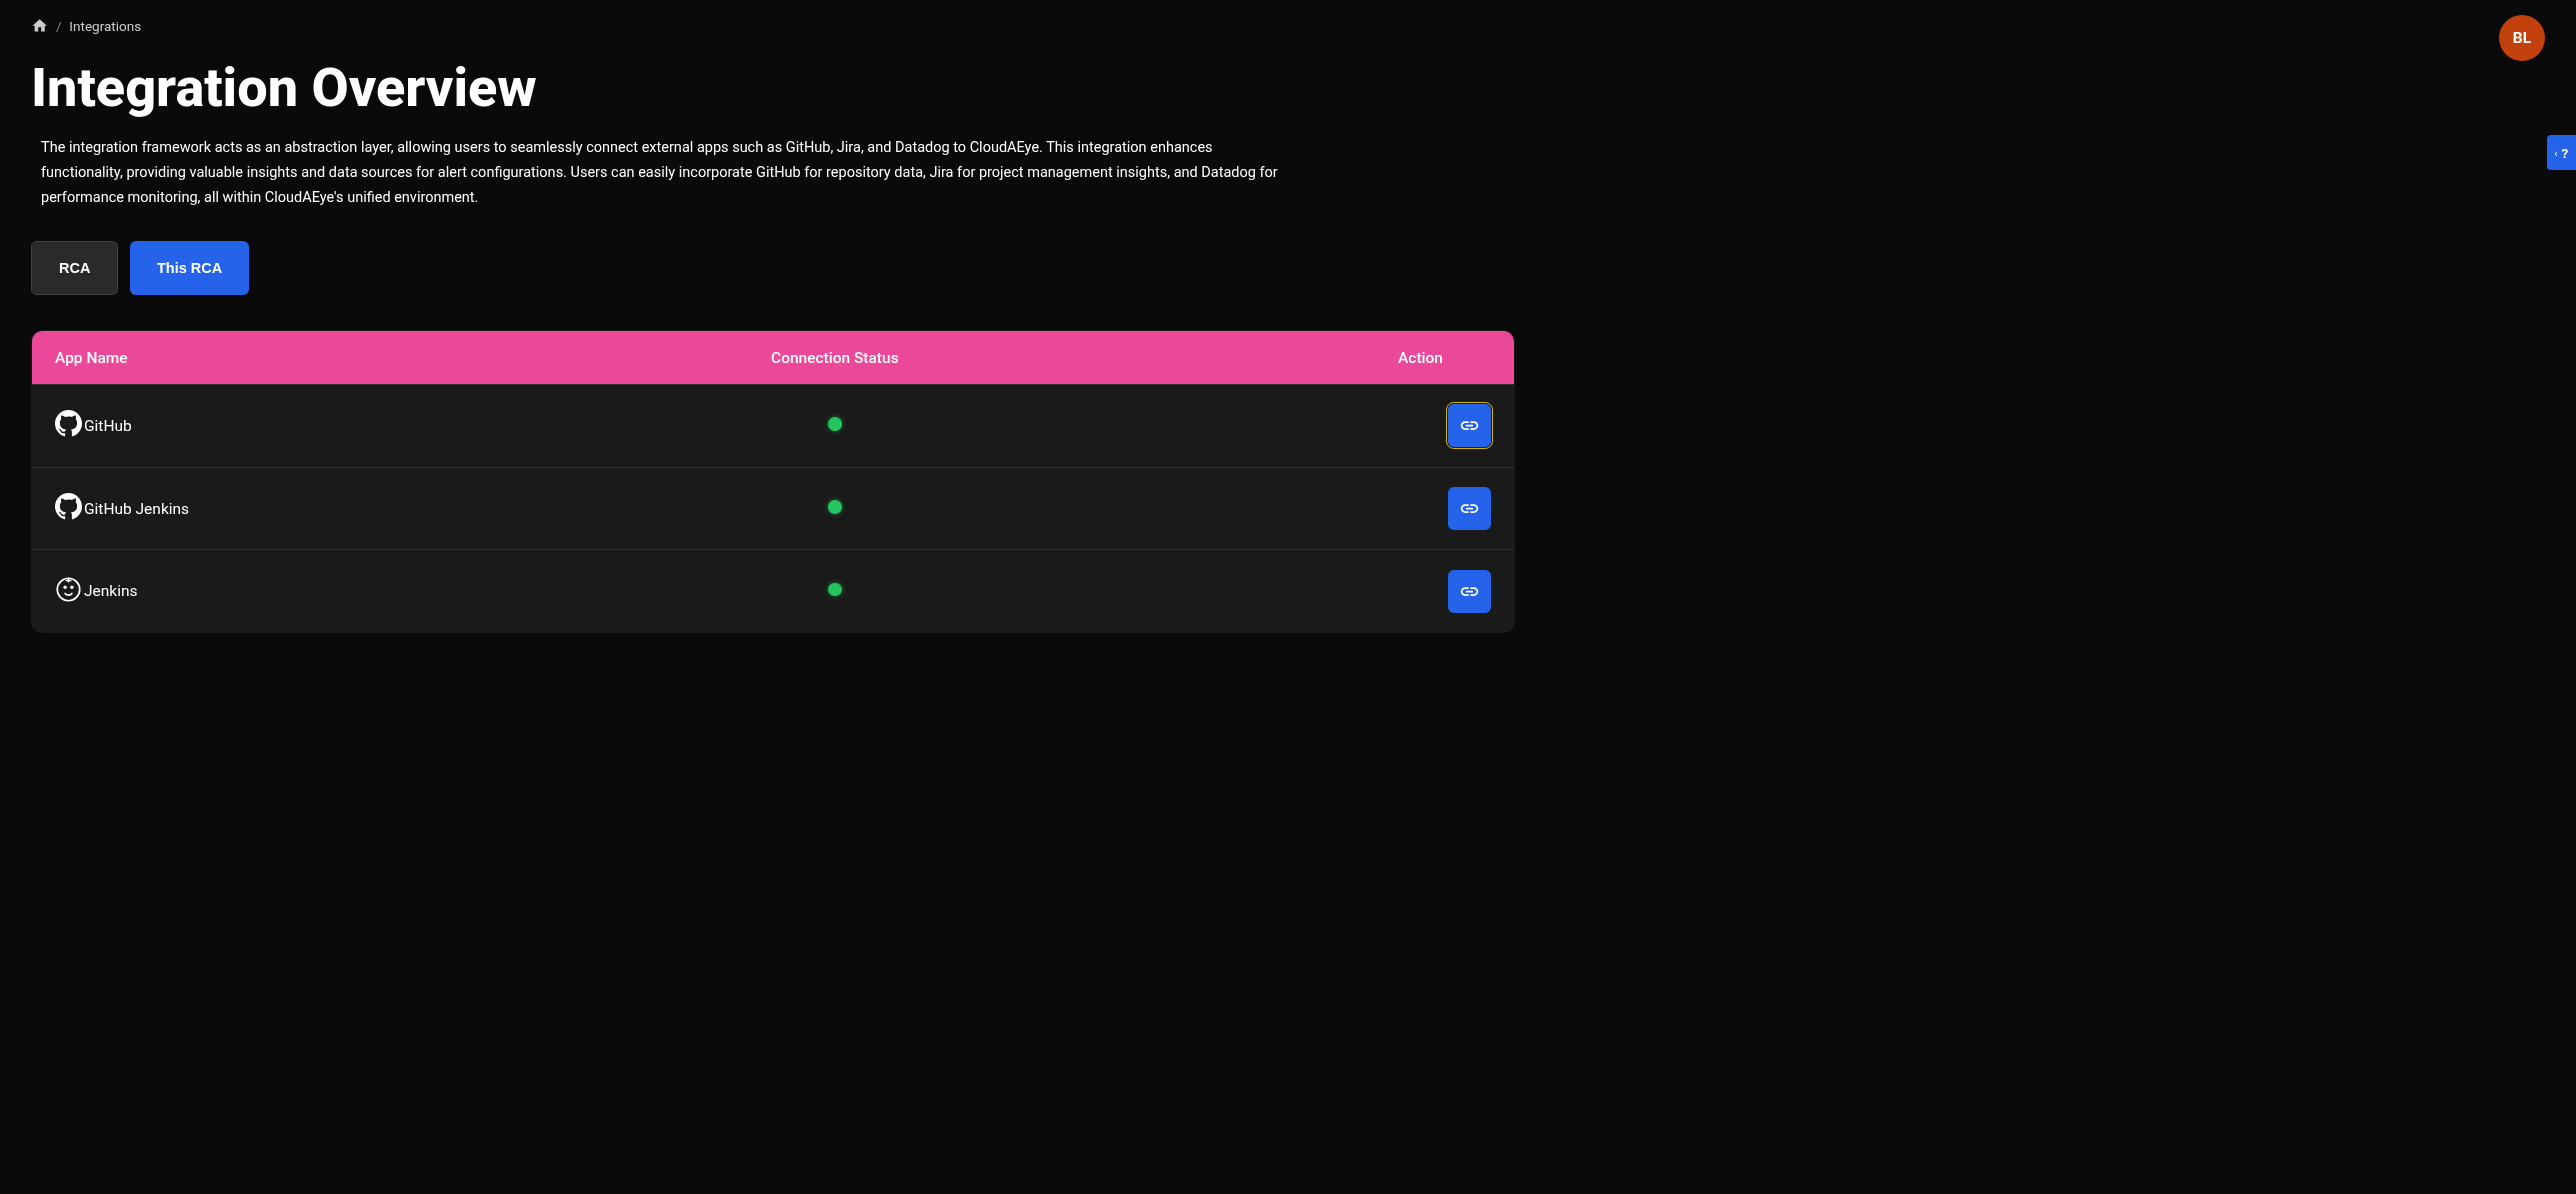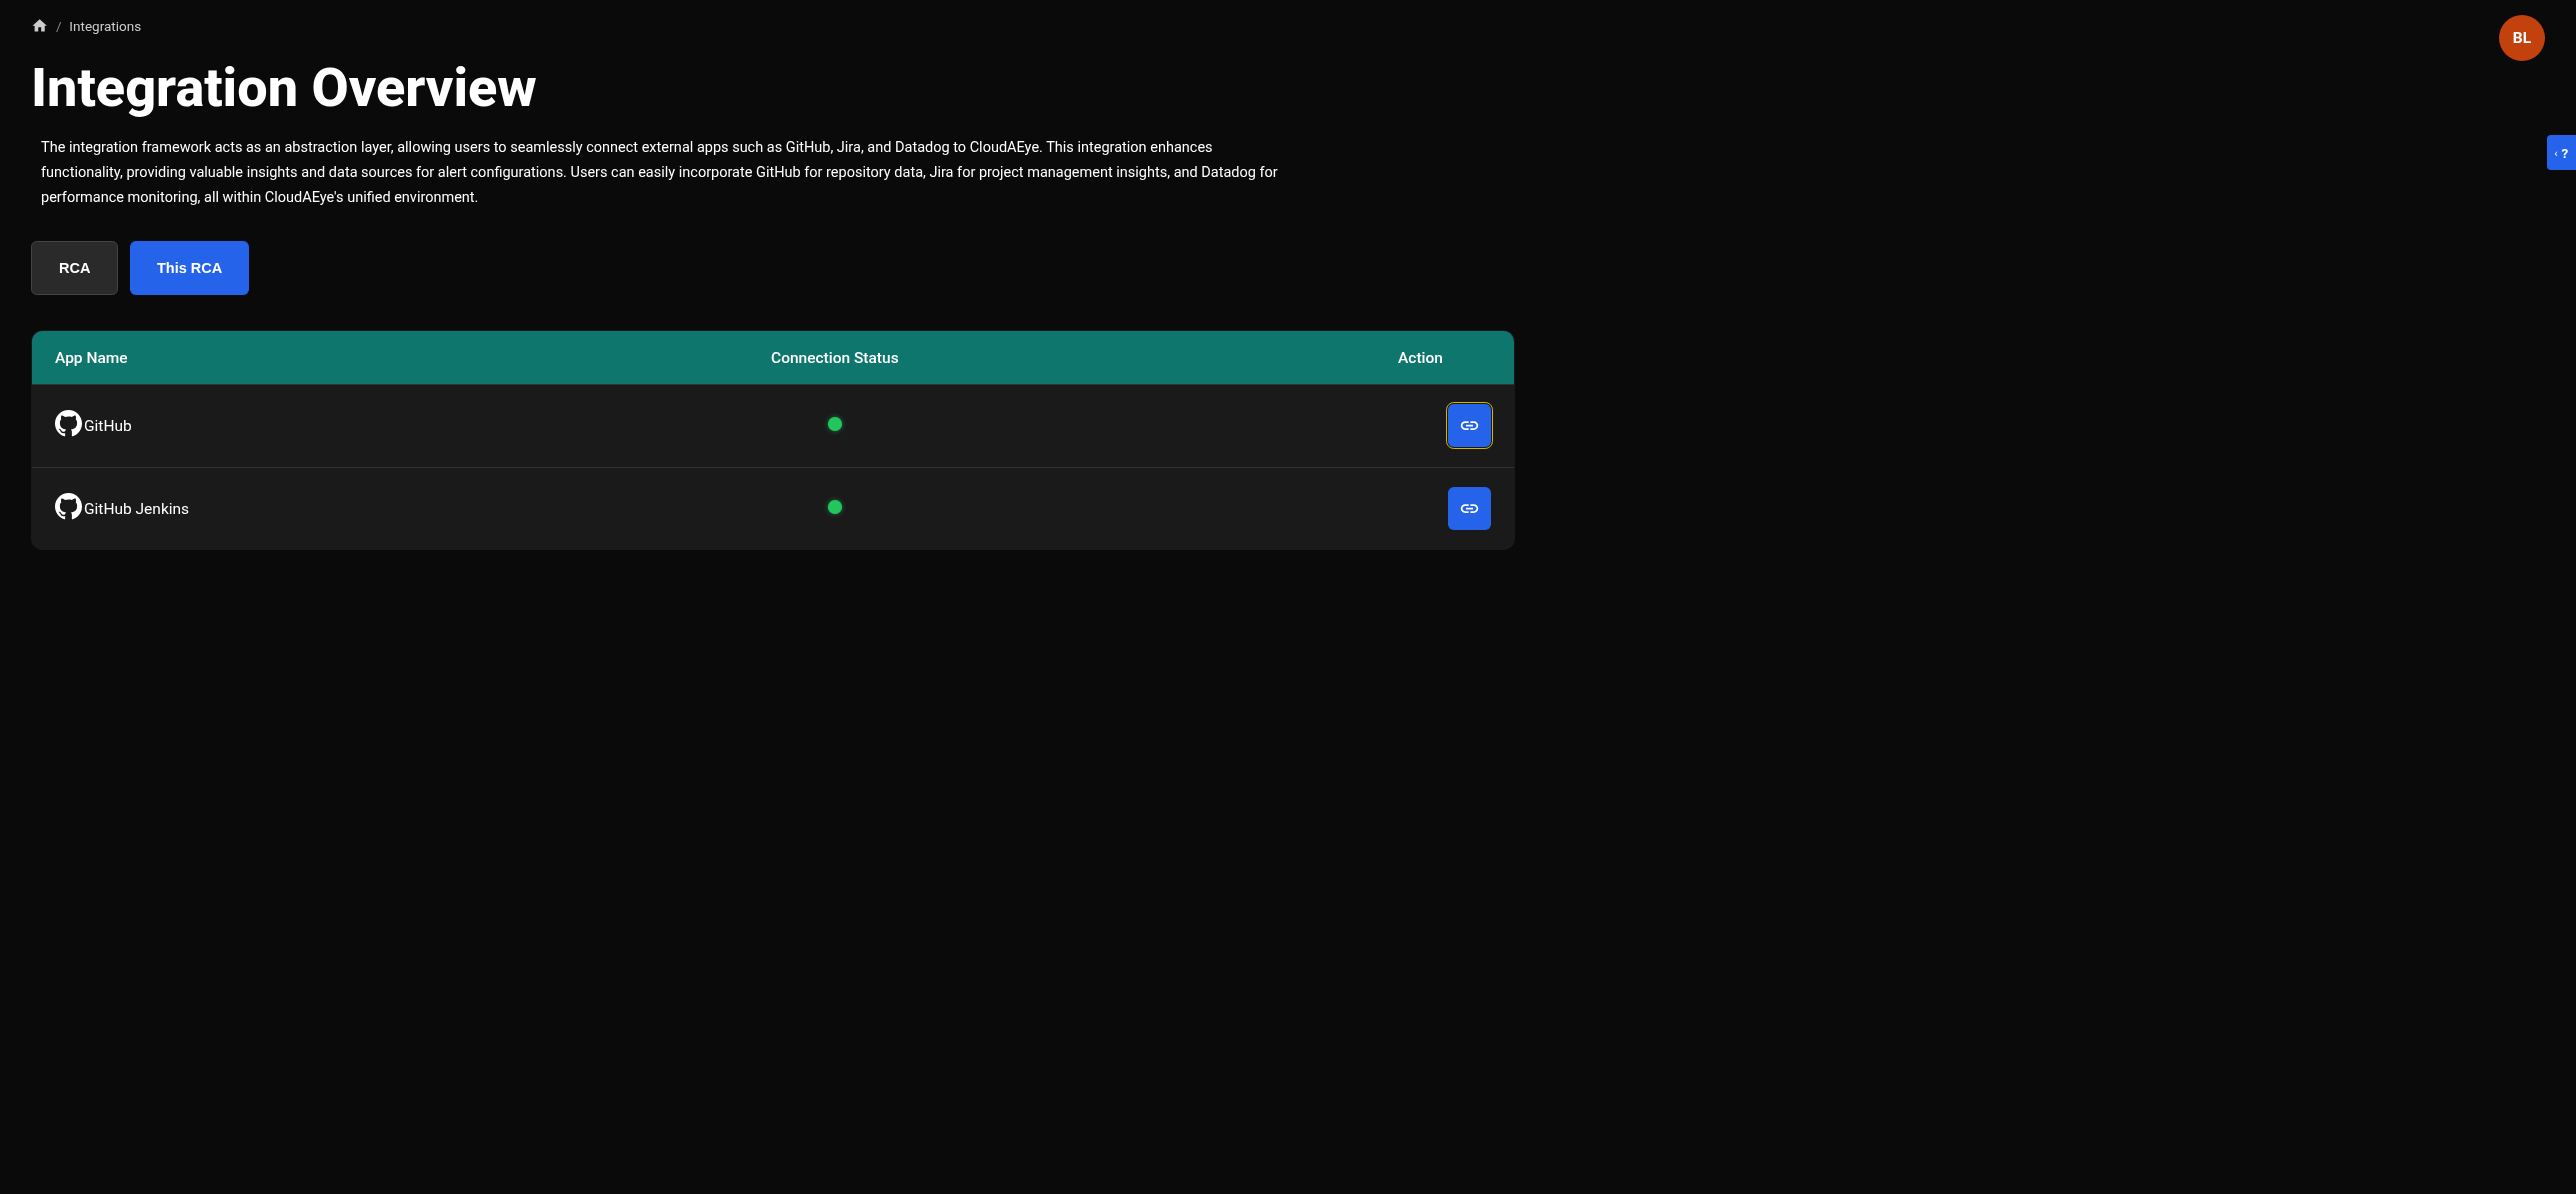--- a/index.html
+++ b/index.html
@@ -140,21 +140,21 @@
     .integration-table {
       width: 100%;
       border-collapse: collapse;
       background-color: #1a1a1a;
       border-radius: 11.6px;
       overflow: hidden;
       border: 1px solid #333;
     }
 
     .integration-table thead tr {
-      background-color: #0f766e;
+      background-color: #ec4899;
     }
 
     .integration-table thead th {
       padding: 17.4px 23px;
       text-align: left;
       font-size: 15.5px;
       font-weight: 500;
       color: #ffffff;
     }
 
@@ -304,16 +304,41 @@
         <span class="status-dot status-dot-green"></span>
       </td>
       <td class="action-cell">
         <button class="action-btn">
           <svg viewBox="0 0 24 24" xmlns="http://www.w3.org/2000/svg">
                 <path d="M17 7h-4v2h4c1.65 0 3 1.35 3 3s-1.35 3-3 3h-4v2h4c2.76 0 5-2.24 5-5s-2.24-5-5-5zm-6 8H7c-1.65 0-3-1.35-3-3s1.35-3 3-3h4V7H7c-2.76 0-5 2.24-5 5s2.24 5 5 5h4v-2zm1-4H8v2h8v-2z" fill="white"></path>
               </svg>
         </button>
       </td>
     </tr>
+        <tr>
+      <td>
+        <div class="app-name-cell">
+          <span><svg viewBox="0 0 24 24" class="app-icon" xmlns="http://www.w3.org/2000/svg">
+                  <circle cx="12" cy="12" r="10" fill="none" stroke="white" stroke-width="1.5"></circle>
+                  <circle cx="9" cy="10" r="1.5" fill="white"></circle>
+                  <circle cx="15" cy="10" r="1.5" fill="white"></circle>
+                  <path d="M9 15.5c0 0 1 1.5 3 1.5s3-1.5 3-1.5" stroke="white" stroke-width="1.5" fill="none" stroke-linecap="round"></path>
+                  <path d="M12 3 L12 5" stroke="white" stroke-width="1.5" stroke-linecap="round"></path>
+                  <path d="M10 4 L14 4" stroke="white" stroke-width="1.5" stroke-linecap="round"></path>
+                </svg></span>
+          <span>Jenkins</span>
+        </div>
+      </td>
+      <td class="status-cell">
+        <span class="status-dot status-dot-green"></span>
+      </td>
+      <td class="action-cell">
+        <button class="action-btn">
+          <svg viewBox="0 0 24 24" xmlns="http://www.w3.org/2000/svg">
+                <path d="M17 7h-4v2h4c1.65 0 3 1.35 3 3s-1.35 3-3 3h-4v2h4c2.76 0 5-2.24 5-5s-2.24-5-5-5zm-6 8H7c-1.65 0-3-1.35-3-3s1.35-3 3-3h4V7H7c-2.76 0-5 2.24-5 5s2.24 5 5 5h4v-2zm1-4H8v2h8v-2z" fill="white"></path>
+              </svg>
+        </button>
+      </td>
+    </tr>
       </tbody>
   </table>
 </div>
 
 
 </body></html>

